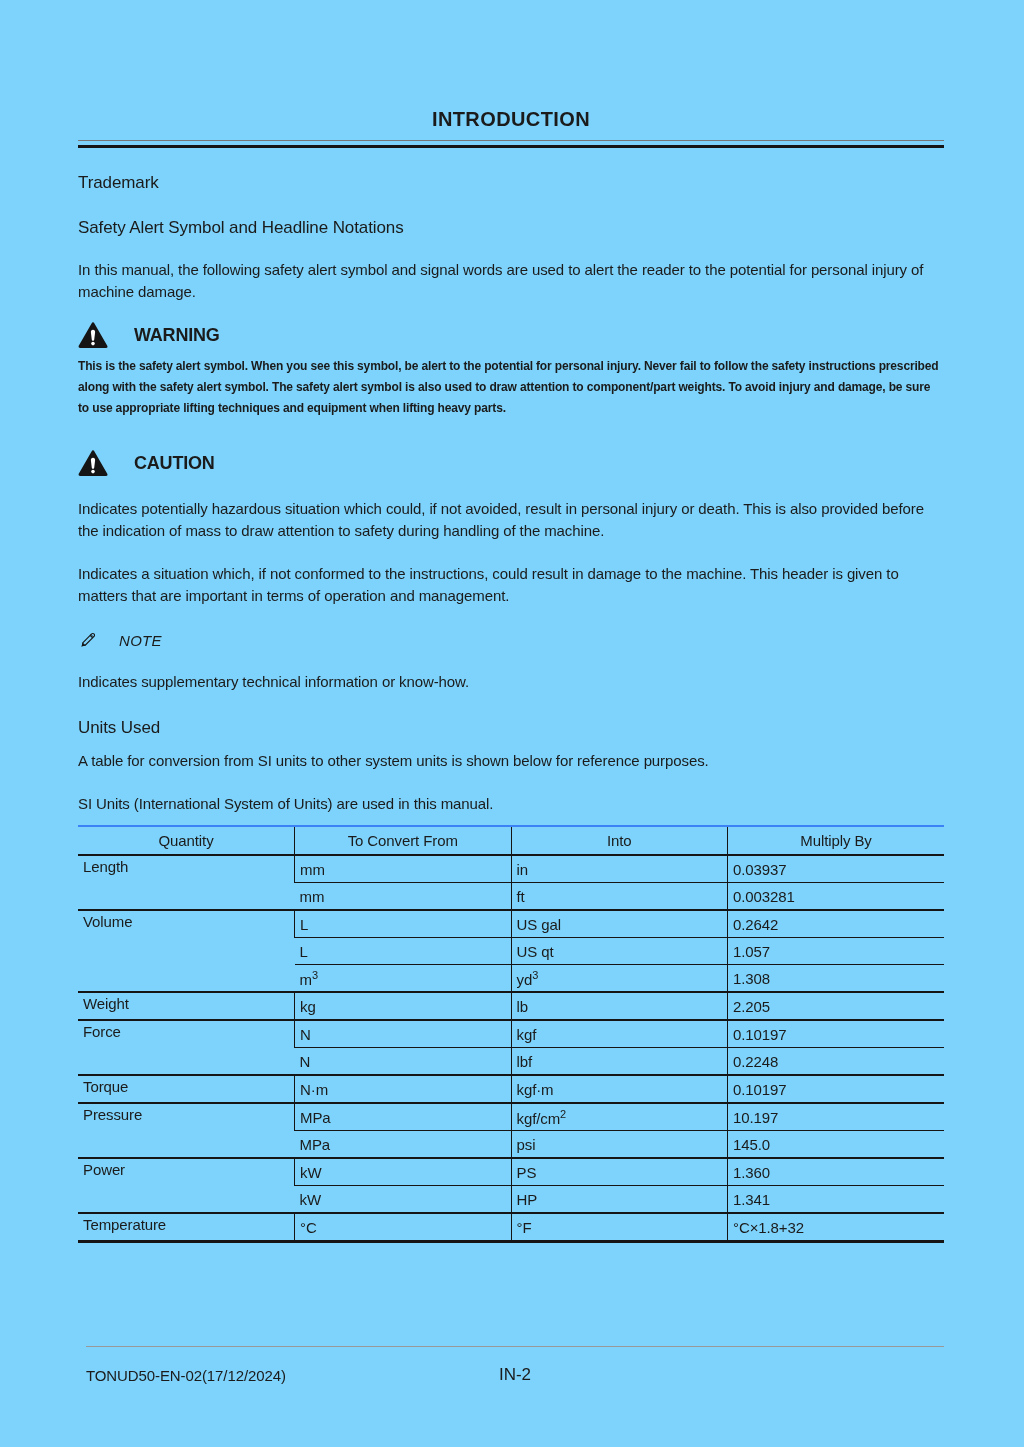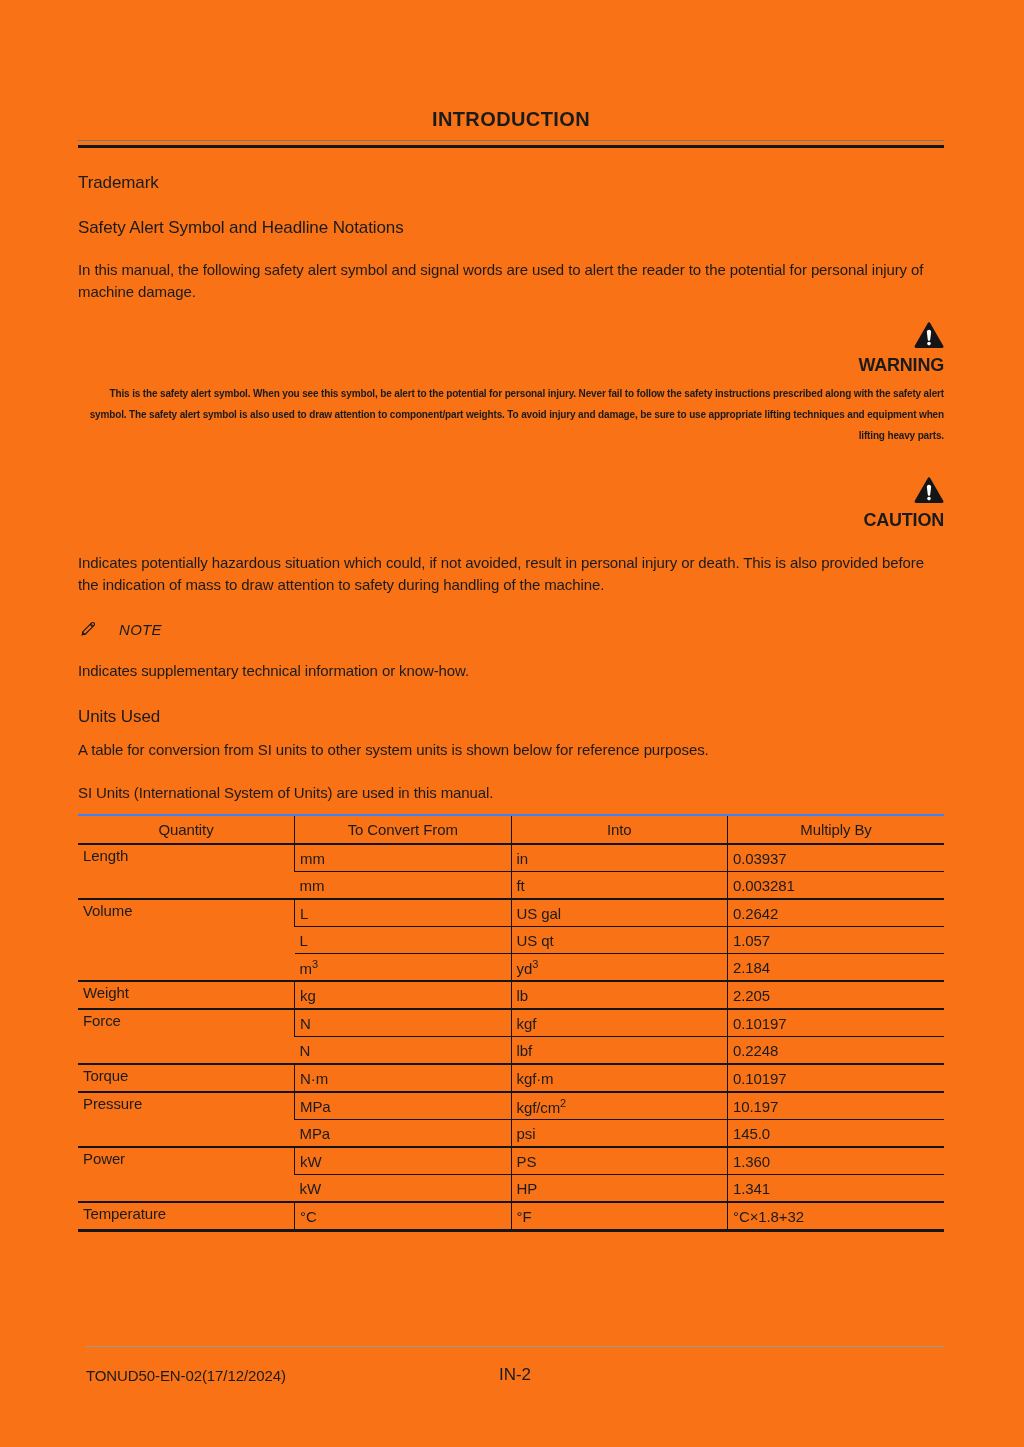--- a/index.html
+++ b/index.html
@@ -1,29 +1,29 @@
 <!DOCTYPE html>
 <html><head>
 <meta charset="utf-8">
 <style>
   html,body { margin:0; padding:0; background:#fff; }
   .page {
     width:1024px; height:1447px; position:relative; box-sizing:border-box;
-    padding:108px 80px 0 78px; background:#f97316;
+    padding:108px 80px 0 78px; background:#7dd3fc;
     font-family:"Liberation Sans", sans-serif; color:#1b1b1b; overflow:hidden;
   }
   h1.title { font-size:20px; font-weight:bold; text-align:center; margin:0; letter-spacing:.4px; }
   .dbl-rule { margin-top:9px; height:4px; border-top:1px solid #777; border-bottom:3px solid #151515; }
 
   h2.sect { font-size:17px; font-weight:normal; margin:25px 0 0 0; letter-spacing:-.1px; }
   p.body { font-size:15px; line-height:22px; margin:21px 0 0 0; letter-spacing:-.1px; }
-  p.body-bold { font-size:10px; line-height:21px; margin:7px 0 8px 0; font-weight:bold; letter-spacing:-.15px;text-align:right; }
+  p.body-bold { font-size:12px; line-height:21px; margin:7px 0 8px 0; font-weight:bold; letter-spacing:-.15px; }
   sup.reg { font-size:9px; }
 
-  .alert-head { display:flex; align-items:flex-end; gap:6px; margin-top:19px;flex-direction:column; }
+  .alert-head { display:flex; align-items:center; gap:26px; margin-top:19px; }
   .alert-head.caution { margin-top:31px; }
   .alert-icon { width:30px; height:27px; display:block; }
   .alert-label { font-size:18px; font-weight:bold; letter-spacing:-.2px; }
 
   .note-head { display:flex; align-items:center; gap:21px; margin-top:23px; }
   .note-icon { width:20px; height:20px; display:block; }
   .note-label { font-size:15px; font-style:italic; letter-spacing:.3px; }
 
   table.units {
     border-collapse:collapse; width:100%; margin-top:10px;
@@ -73,20 +73,21 @@
   <div class="alert-head caution">
     <svg class="alert-icon" viewBox="0 0 110 100">
       <path d="M55 7 L103 91 L7 91 Z" fill="#151515" stroke="#151515" stroke-width="11" stroke-linejoin="round"></path>
       <path d="M55 29 c-5.2 0 -8.4 4.1 -7.8 9.3 l3.1 25.5 c0.4 3.9 2.1 5.9 4.7 5.9 s4.3 -2 4.7 -5.9 l3.1 -25.5 c0.6 -5.2 -2.6 -9.3 -7.8 -9.3 Z" fill="#fff"></path>
       <circle cx="55" cy="80" r="6.6" fill="#fff"></circle>
     </svg>
     <span class="alert-label">CAUTION</span>
   </div>
   <p class="body">Indicates potentially hazardous situation which could, if not avoided, result in personal injury or death. This is also provided before the indication of mass to draw attention to safety during handling of the machine.</p>
 
+  <p class="body">Indicates a situation which, if not conformed to the instructions, could result in damage to the machine. This header is given to matters that are important in terms of operation and management.</p>
 
   <div class="note-head">
     <svg class="note-icon" viewBox="0 0 24 24">
       <path d="M4 20 L5.4 15.7 L8.3 18.6 Z" fill="#151515"></path>
       <path d="M5.4 15.7 L14.6 6.5 L17.5 9.4 L8.3 18.6 Z" fill="none" stroke="#151515" stroke-width="1.3" stroke-linejoin="round"></path>
       <path d="M14.6 6.5 L16.3 4.8 a2 2 0 0 1 2.9 0 a2 2 0 0 1 0 2.9 L17.5 9.4" fill="none" stroke="#151515" stroke-width="1.3" stroke-linejoin="round"></path>
       <path d="M15.6 5.5 L18.5 8.4" fill="none" stroke="#151515" stroke-width="1.1"></path>
     </svg>
     <span class="note-label">NOTE</span>
   </div>
@@ -124,21 +125,21 @@
           <td>0.2642</td>
         </tr>
         <tr class="group-sub">
           <td>L</td>
           <td>US qt</td>
           <td>1.057</td>
         </tr>
         <tr class="group-sub">
           <td><span>m</span><sup>3</sup></td>
           <td><span>yd</span><sup>3</sup></td>
-          <td>2.184</td>
+          <td>1.308</td>
         </tr>
         <tr class="group-first">
           <td class="qty" rowspan="1">Weight</td>
           <td>kg</td>
           <td>lb</td>
           <td>2.205</td>
         </tr>
         <tr class="group-first">
           <td class="qty" rowspan="2">Force</td>
           <td>N</td>

